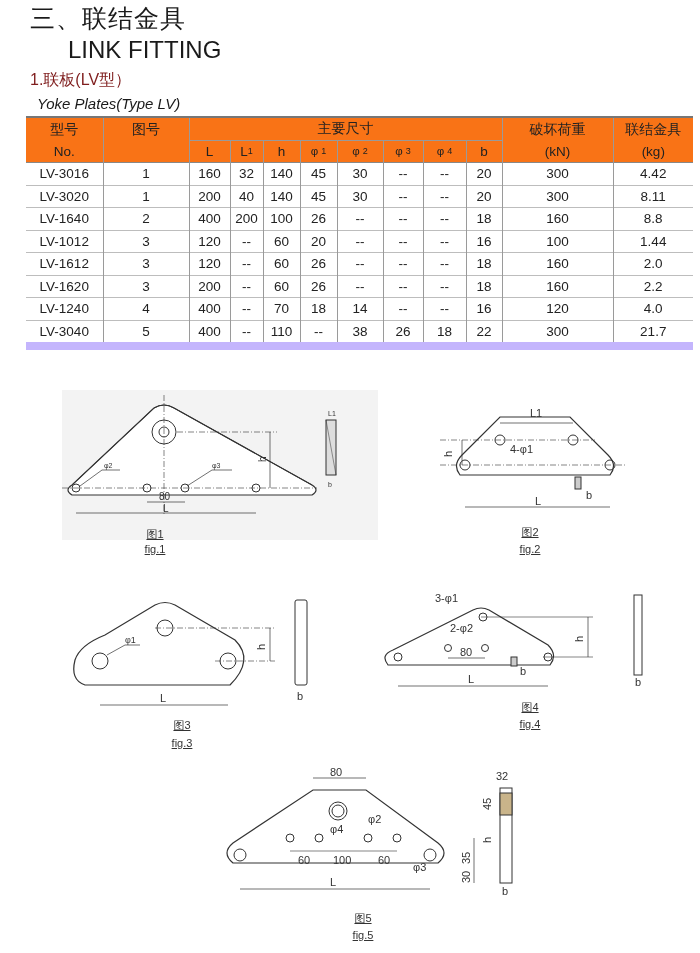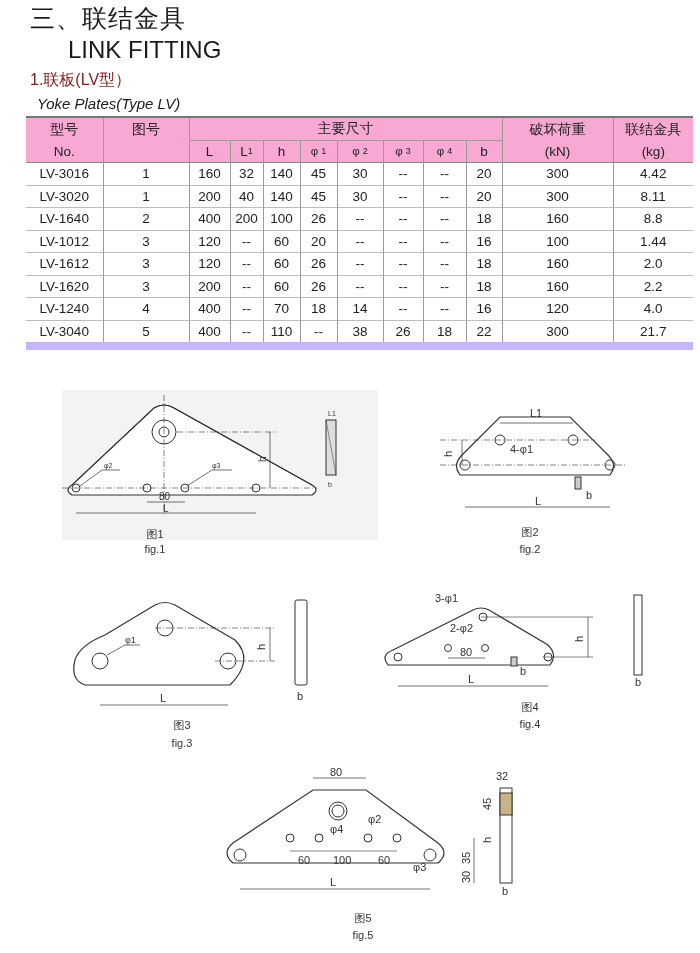--- a/index.html
+++ b/index.html
@@ -7,33 +7,33 @@
   .abs { position:absolute; }
   .h-cn { left:30px; top:2px; font-family:"DejaVu Serif", serif; font-size:25px; font-weight:normal; letter-spacing:1px; color:#1a1a1a; }
   .h-en { left:68px; top:36px; font-size:24px; color:#1a1a1a; }
   .h-sec { left:30px; top:70px; font-size:16px; color:#7f1d1d; }
   .h-sub { left:37px; top:95px; font-size:15px; color:#1a1a1a;font-style:italic; }
 
   table.spec { position:absolute; left:26px; top:116px; border-collapse:collapse; font-size:13.5px; table-layout:fixed; }
   table.spec td, table.spec th { border-left:1px solid #9a9a9a; border-right:1px solid #9a9a9a; text-align:center; padding:0; font-weight:normal; height:21.5px; line-height:21px; }
   table.spec td:first-child, table.spec th:first-child { border-left:none; }
   table.spec td:last-child, table.spec th:last-child { border-right:none; }
-  table.spec thead th { background:#f9a8d4; }
+  table.spec thead th { background:#f97316; }
   table.spec thead tr.r1 th { border-top:2px solid #777; }
   table.spec thead tr.r3 th.dim { border-top:1px solid #9a9a9a; }
   table.spec tbody td { border-top:1px solid #bdbdbd; }
   table.spec tbody tr:first-child td { border-top:1px solid #888; }
   table.spec tbody tr:last-child td { border-bottom:8px solid #c4b5fd; }
   .sm { font-size:11.5px; }
   .tiny { font-size:9px; vertical-align:top; }
   .load-en { font-size:11px; letter-spacing:-0.3px; }
   .cn { font-family:"DejaVu Sans", sans-serif; font-size:14px; }
 
   .fig { position:absolute; }
-  .cap { position:absolute; font-size:11px; text-align:center; color:#333; }
+  .cap { position:absolute; font-size:11px; text-align:center; color:#333;text-decoration:underline; }
   svg text { font-family:"Liberation Sans", sans-serif; }
 </style>
 </head>
 <body>
 
 <div class="abs h-cn">三、联结金具</div>
 <div class="abs h-en">LINK FITTING</div>
 <div class="abs h-sec">1.联板(LV型）</div>
 <div class="abs h-sub">Yoke Plates(Type LV)</div>
 

